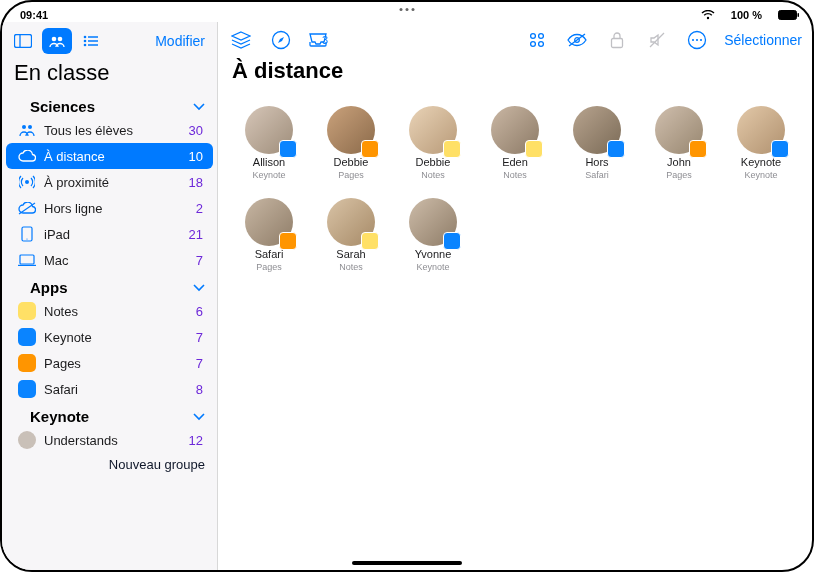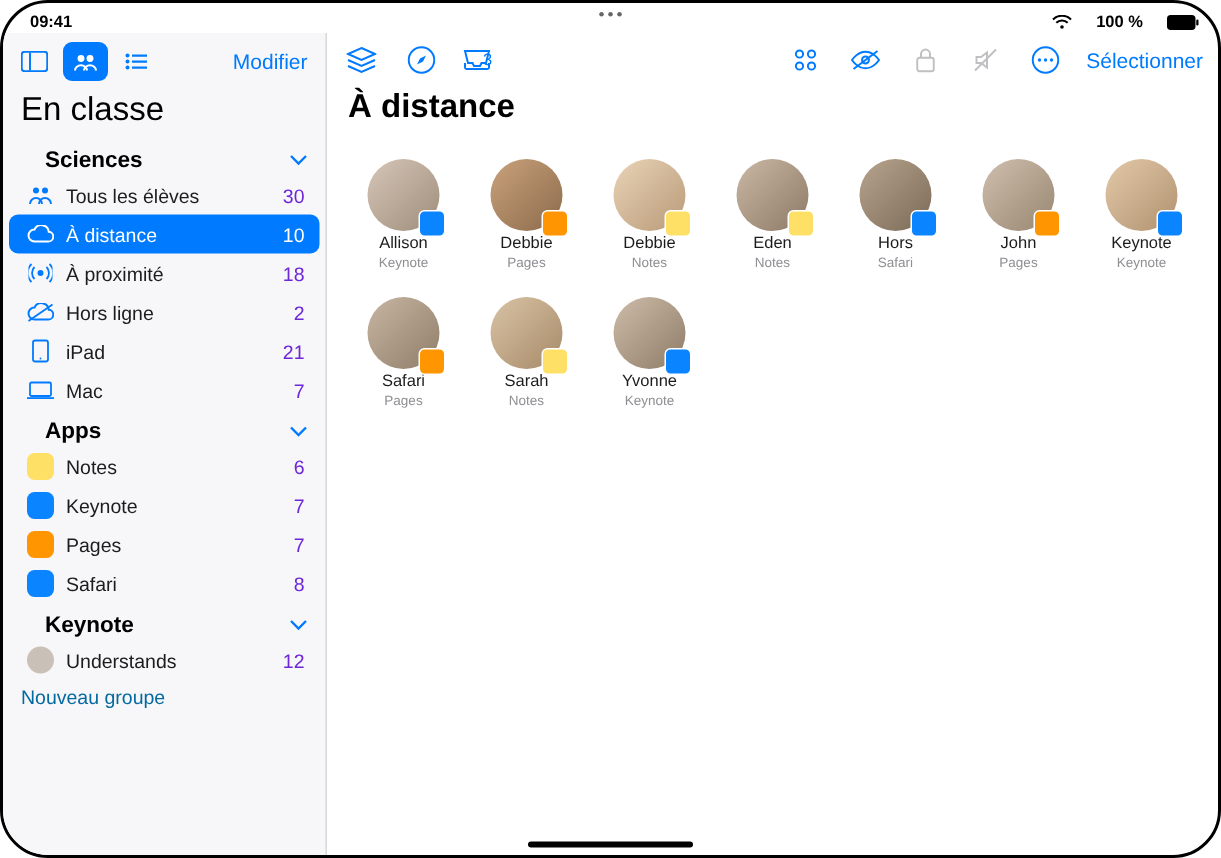--- a/index.html
+++ b/index.html
@@ -20,21 +20,21 @@
   .sidebar h1 { font-size: 22px; font-weight: 400; padding: 2px 12px 6px 12px; }
   .section-head { display: flex; align-items: center; justify-content: space-between; padding: 6px 12px 2px 28px; font-size: 15px; font-weight: 700; }
   .chev { color: #007aff; }
   .side-item { display: flex; align-items: center; gap: 8px; padding: 4px 10px 4px 12px; font-size: 13px; color: #1c1c1e; height: 26px; margin: 0 4px; border-radius: 6px; }
   .side-item.selected { background: #007aff; color: #fff; }
   .side-item.selected .count { color: #fff; }
   .side-item.selected .row-icon { color: #fff; }
   .row-icon { width: 18px; height: 18px; display: flex; align-items: center; justify-content: center; color: #007aff; flex-shrink: 0; }
   .row-icon.app { border-radius: 5px; color: #fff; font-size: 11px; font-weight: 700; }
   .count { margin-left: auto; color: #6d28d9; font-size: 13px; }
-  .new-group { color: #0369a1; font-size: 13px; padding: 4px 12px; }
+  .new-group { color: #0f172a; font-size: 13px; text-align: right; padding: 4px 12px; }
   .main { flex: 1; display: flex; flex-direction: column; }
   .main-toolbar { height: 36px; display: flex; align-items: center; padding: 2px 10px; gap: 14px; }
   .tb-icon { width: 26px; height: 26px; display: flex; align-items: center; justify-content: center; color: #007aff; position: relative; }
   .tb-icon.disabled { color: #c0c0c4; }
   .tb-badge { font-size: 11px; color: #007aff; margin-left: -8px; }
   .tb-spacer { flex: 1; }
   .select-btn { color: #007aff; font-size: 14px; }
   .main h1 { font-size: 22px; font-weight: 700; padding: 0 14px 4px 14px; }
   .students-grid { padding: 18px 14px; display: grid; grid-template-columns: repeat(7, 1fr); gap: 18px 8px; align-content: start; }
   .student { display: flex; flex-direction: column; align-items: center; gap: 2px; position: relative; }

